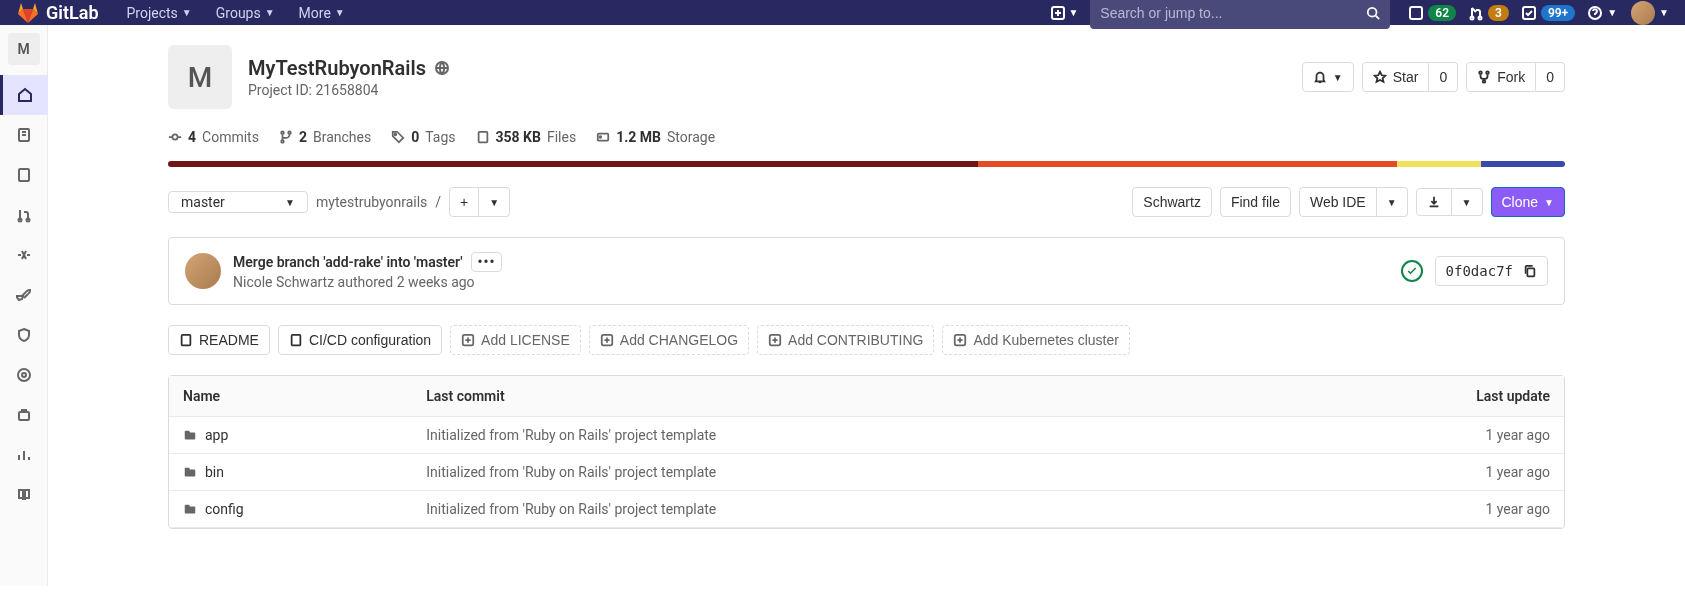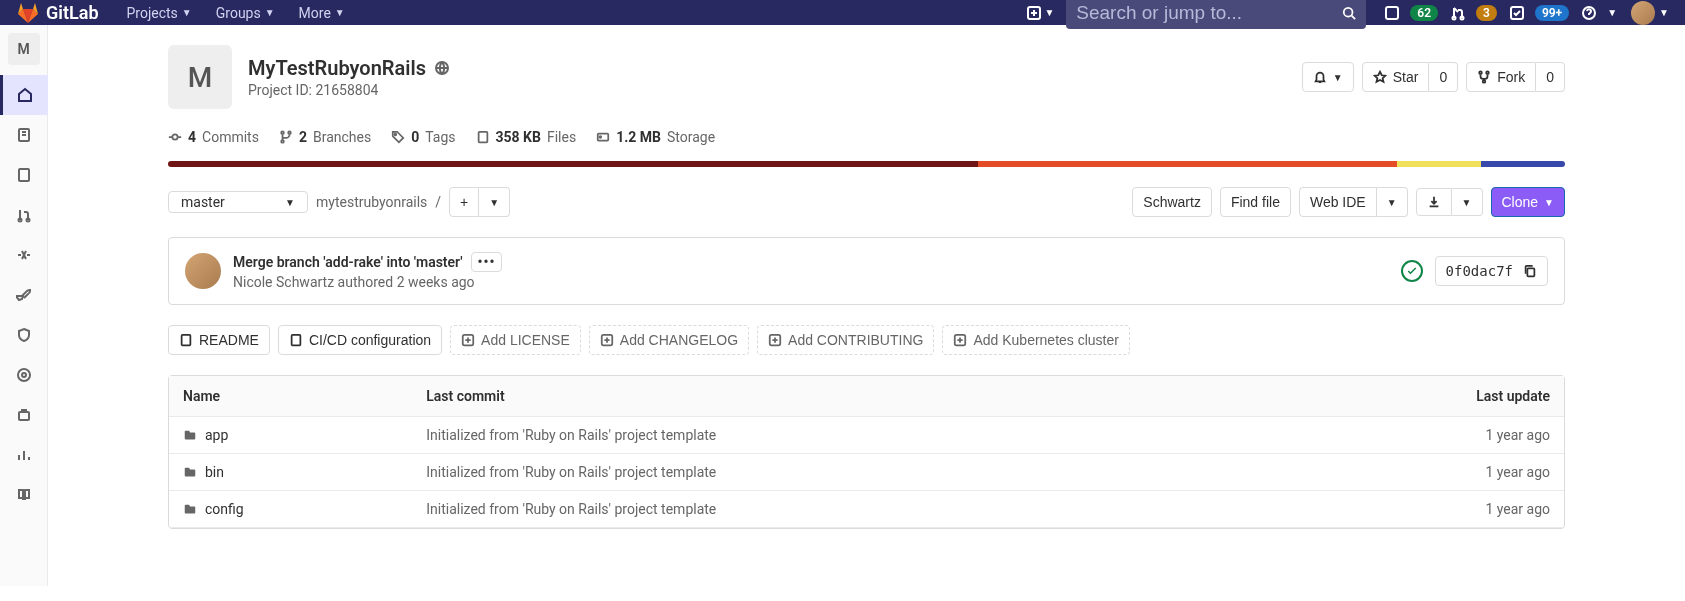--- a/index.html
+++ b/index.html
@@ -4,23 +4,23 @@
 <style>
 * { box-sizing: border-box; margin: 0; padding: 0; }
 body { font-family: -apple-system, BlinkMacSystemFont, "Segoe UI", Roboto, sans-serif; font-size: 14px; color: #303030; background: #fff; }
 .topbar { background: #292961; height: 25px; display: flex; align-items: center; padding: 0 16px; color: #fff; }
 .topbar .logo { display: flex; align-items: center; gap: 6px; font-size: 18px; font-weight: 600; margin-right: 16px; }
 .topbar .logo svg { width: 24px; height: 24px; }
 .topbar .nav-item { color: #d1d1f0; padding: 0 12px; cursor: pointer; display: flex; align-items: center; gap: 4px; }
 .topbar .spacer { flex: 1; }
 .topbar .plus { margin-right: 12px; display: flex; align-items: center; gap: 2px; cursor: pointer; }
 .topbar .search { background: #4a4a7a; border-radius: 4px; height: 32px; width: 300px; display: flex; align-items: center; padding: 0 10px; margin-right: 12px; }
-.topbar .search input { background: transparent; border: none; color: #5eead4; outline: none; flex: 1; font-size: 19px; }
+.topbar .search input { background: transparent; border: none; color: #5eead4; outline: none; flex: 1; font-size: 14px; }
 .topbar .search input::placeholder { color: #b8b8d9; }
-.topbar .badge-item { display: flex; align-items: center; gap: 10px; margin: 13px 6px; cursor: pointer; }
+.topbar .badge-item { display: flex; align-items: center; gap: 4px; margin: 13px 6px; cursor: pointer; }
 .topbar .badge { border-radius: 10px; padding: 1px 7px; font-size: 12px; font-weight: 600; }
 .badge-green { background: #108548; color: #fff; }
 .badge-orange { background: #c17d10; color: #fff; }
 .badge-blue { background: #1f75cb; color: #fff; }
 .topbar .avatar { width: 24px; height: 24px; border-radius: 50%; background: linear-gradient(135deg, #d4a574, #a87b4f); margin-left: 8px; cursor: pointer; }
 .chev { font-size: 10px; }
 
 .layout { display: flex; height: calc(100vh - 40px); }
 .sidebar { width: 48px; background: #fafafa; border-right: 1px solid #eaeaea; display: flex; flex-direction: column; align-items: center; padding-top: 8px; }
 .sidebar .proj-badge { width: 32px; height: 32px; background: #eee; border-radius: 4px; display: flex; align-items: center; justify-content: center; font-weight: 600; color: #555; margin-bottom: 10px; }

